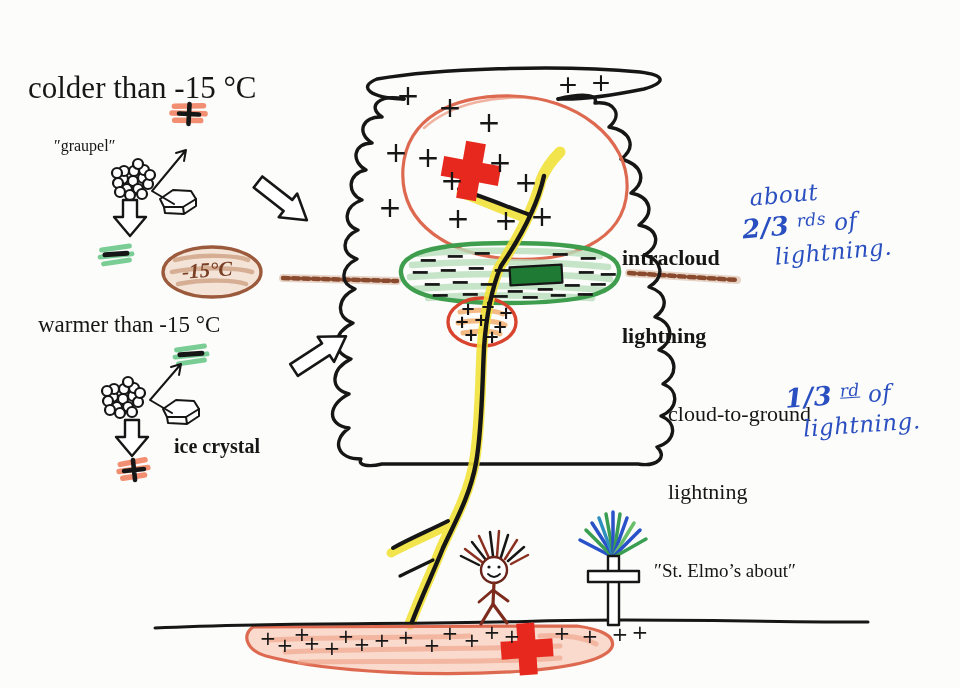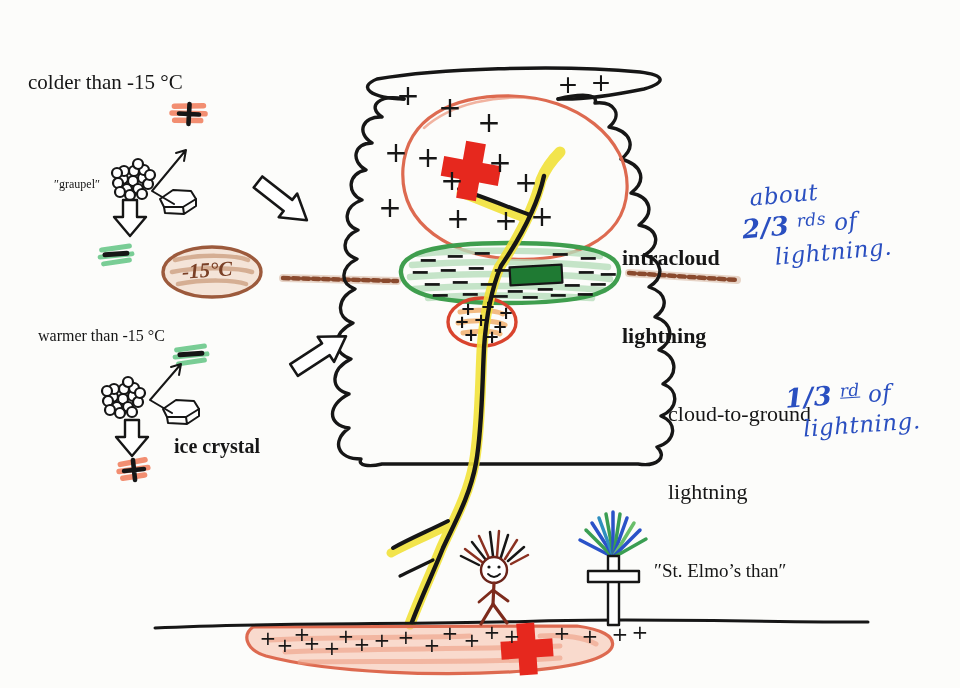--- a/index.html
+++ b/index.html
@@ -1,22 +1,22 @@
 <!DOCTYPE html>
 <html><head>
 <meta charset="utf-8">
 <style>
   html,body{margin:0;padding:0;width:960px;height:688px;overflow:hidden;}
   .page{position:relative;width:960px;height:688px;background:#fcfcfa;
         font-family:"Liberation Serif",serif;color:#161616;}
   svg.drawing{position:absolute;left:0;top:0;width:960px;height:688px;}
   .lbl{position:absolute;white-space:pre;line-height:1.18;}
-  .lbl-colder{left:28px;top:70px;font-size:21px;font-family:Liberation Serif, serif;}
-  .lbl-graupel{left:54px;top:137px;font-size:12px;margin-top:40px;}
-  .lbl-warmer{left:38px;top:327px;font-size:16px;}
+  .lbl-colder{left:28px;top:70px;font-size:31px;font-family:Liberation Serif, serif;}
+  .lbl-graupel{left:54px;top:137px;font-size:16px;}
+  .lbl-warmer{left:38px;top:311px;font-size:23px;}
   .lbl-ice{left:174px;top:435px;font-size:20px;font-weight:bold;}
   .lbl-intracloud{left:622px;top:193px;font-size:22px;font-weight:bold;}
   .lbl-ctg{left:668px;top:349px;font-size:22px;width:190px;text-align:left;}
   .lbl-stelmo{left:654px;top:560px;font-size:19px;}
   .lbl-temp{left:182px;top:258px;font-size:21px;color:#7a4026;
             font-style:italic;transform:rotate(-4deg);font-weight:bold;}
   .ink{position:absolute;color:#2a4fc0;font-style:italic;font-size:23px;
        line-height:1.25;letter-spacing:.5px;font-family:"DejaVu Serif",serif;}
   .ink-1{left:742px;top:178px;transform:rotate(-5deg);}
   .ink-2{left:786px;top:378px;transform:rotate(-4deg);}
@@ -329,15 +329,15 @@
   <div>lightning</div>
 </div>
 
 <div class="ink ink-2">
   <div><span class="frac">1/3</span>
        <span class="unit u">rd</span>
        <span>of</span></div>
   <div class="ind3">lightning.</div>
 </div>
 
-<div class="lbl lbl-stelmo">″St. Elmo’s than″</div>
+<div class="lbl lbl-stelmo">″St. Elmo’s about″</div>
 
 </div>
 
 </body></html>

